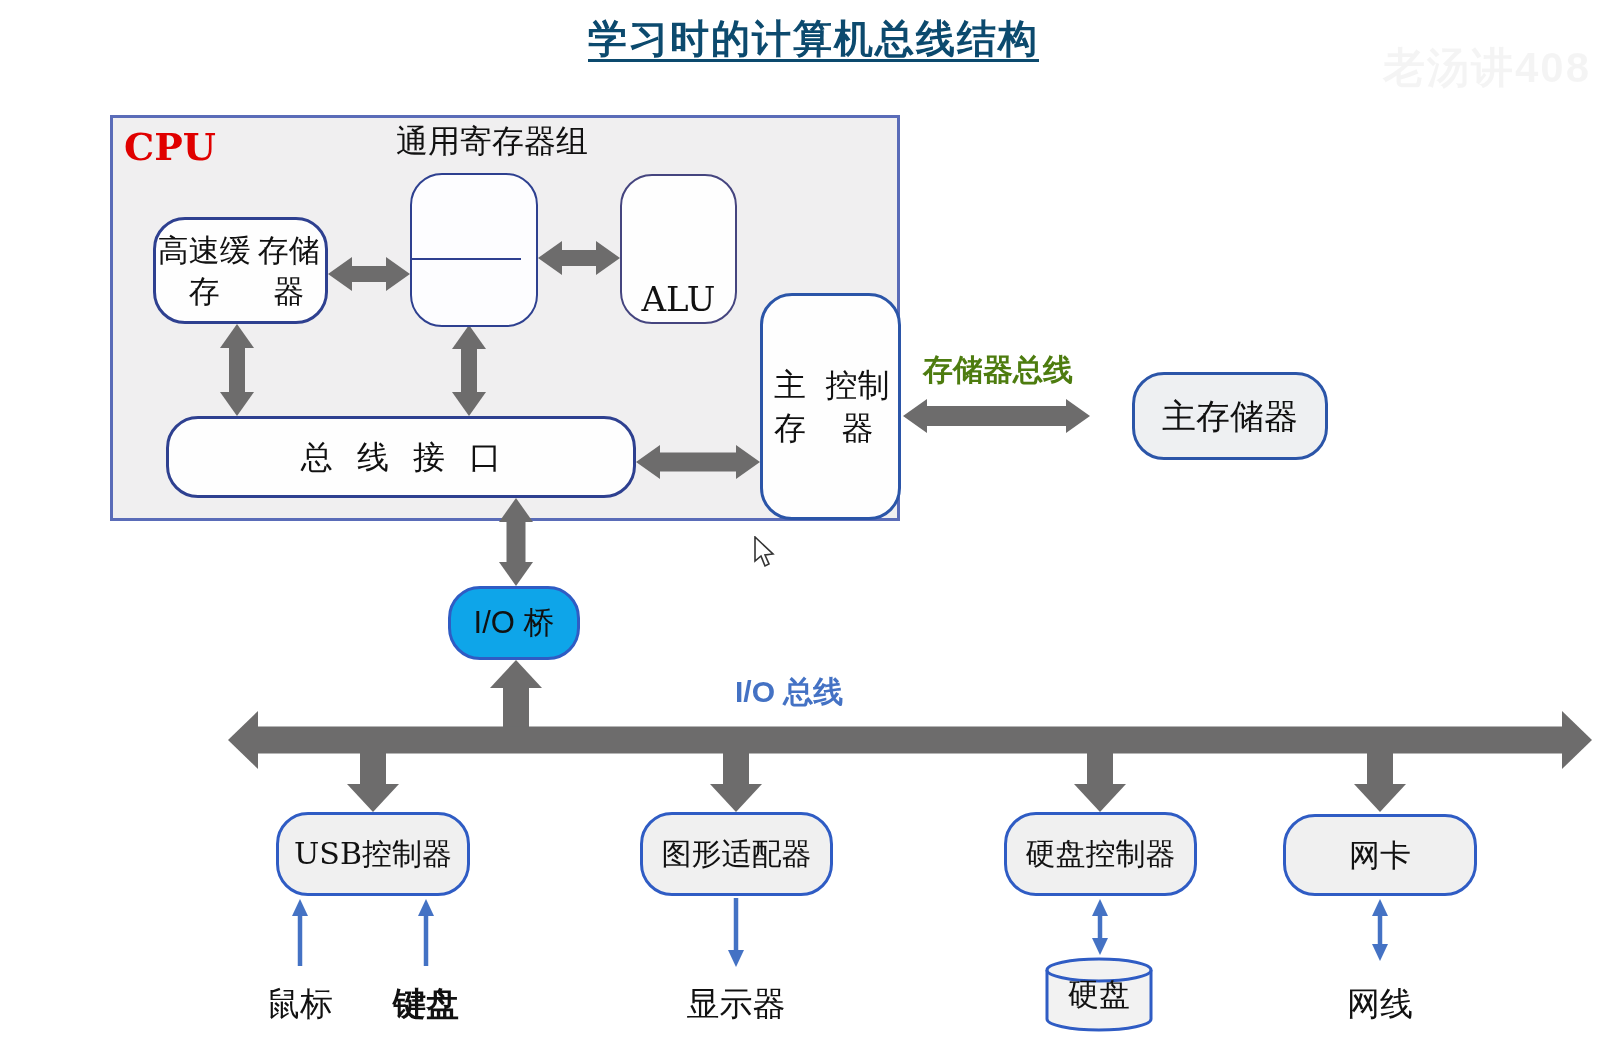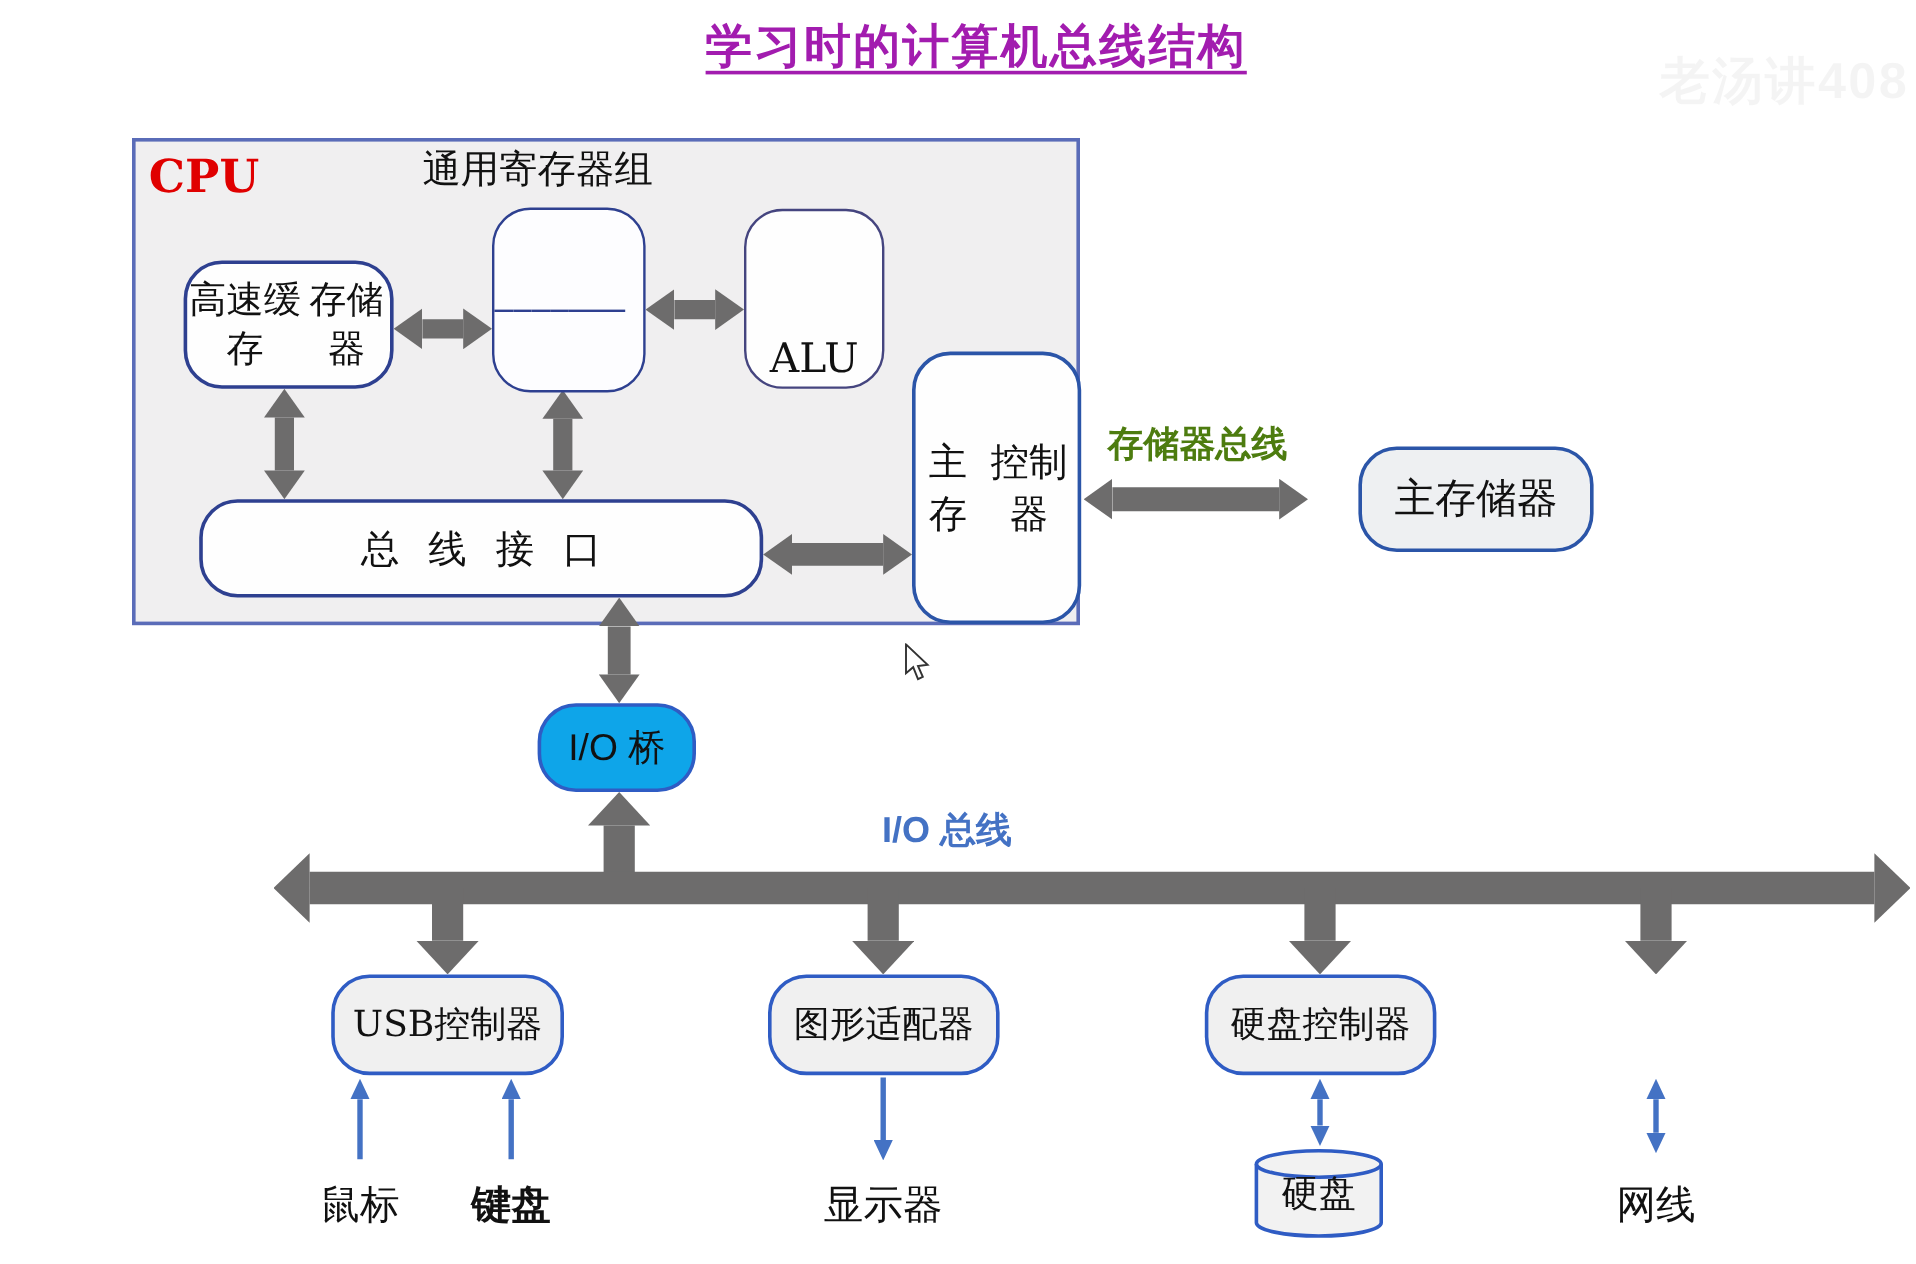--- a/index.html
+++ b/index.html
@@ -4,30 +4,30 @@
 <style>
   html,body{margin:0;padding:0;background:#fff;}
   #canvas{position:relative;width:1597px;height:1053px;background:#fff;overflow:hidden;
           font-family:"DejaVu Serif","Liberation Serif",serif;color:#111;}
   .abs{position:absolute;}
   .box{position:absolute;display:flex;align-items:center;justify-content:center;
        text-align:center;box-sizing:border-box;z-index:2;line-height:1.32;border-radius:32px;}
   .serif{font-family:"DejaVu Serif","Liberation Serif",serif;}
   .sans{font-family:"Liberation Sans","DejaVu Sans",sans-serif;}
   #title{left:0;top:12px;width:1597px;text-align:center;padding-left:30px;box-sizing:border-box;
-         font-size:39px;font-weight:bold;color:#a21caf;z-index:3;
+         font-size:39px;font-weight:bold;color:#0c4a6e;z-index:3;
          font-family:"Liberation Sans","DejaVu Sans",sans-serif;letter-spacing:2px;
          text-decoration:underline;text-decoration-thickness:3px;text-underline-offset:7px;}
   #watermark{right:6px;top:40px;font-size:42px;font-weight:bold;color:rgba(0,0,0,0.045);
              z-index:3;font-family:"Liberation Sans",sans-serif;letter-spacing:2px;}
   
   #cpu-box{left:110px;top:115px;width:790px;height:406px;background:#f0eff0;
            border:3px solid #5a6cb8;box-sizing:border-box;z-index:0;}
   #cpu-label{left:124px;top:124px;font-size:38px;font-weight:bold;color:#e00000;z-index:2;}
-  #regfile-title{left:352px;top:120px;width:240px;text-align:left;font-size:32px;z-index:2;}
+  #regfile-title{left:372px;top:120px;width:240px;text-align:center;font-size:32px;z-index:2;}
   #regfile{left:410px;top:173px;width:128px;height:154px;background:#fdfdff;
            border:2px solid #2e4090;padding:0;}
   .reg-row{width:100%;height:19px;border-bottom:2px solid #2e4090;box-sizing:border-box;}
   .reg-row:last-child{border-bottom:none;height:17px;}
   #cache-box{left:153px;top:217px;width:175px;height:107px;background:#fefefe;
              border:3px solid #2e4090;font-size:31px;}
   #alu-box{left:620px;top:174px;width:117px;height:150px;background:#fefefe;
            border:2px solid #45457f;font-size:34px;align-items:flex-end;}
   #bus-interface-box{left:166px;top:416px;width:470px;height:82px;background:#fefefe;
                      border:3px solid #2e4090;font-size:32px;letter-spacing:7px;text-indent:7px;}
@@ -109,20 +109,23 @@
     <span>控制器</span>
   </div>
   <div id="gfx-box" class="box dev serif">
     <span>图形</span>
     <span>适配器</span>
   </div>
   <div id="dctl-box" class="box dev serif">
     <span>硬盘</span>
     <span>控制器</span>
   </div>
+  <div id="nic-box" class="box dev serif">
+    <span>网卡</span>
+  </div>
 
   <div class="periph serif" style="left:262px;top:982px;width:76px;">鼠标</div>
   <div class="periph serif" style="left:388px;top:982px;width:76px;font-weight:bold;">键盘</div>
   <div class="periph serif" style="left:684px;top:982px;width:104px;">显示器</div>
   <div class="periph serif" style="left:1330px;top:982px;width:100px;">网线</div>
 
   <svg id="cylinder" class="abs" width="110" height="78" viewBox="0 0 110 78">
     <path d="M3,14 L3,63 A52,11 0 0 0 107,63 L107,14" fill="#f2f2f2" stroke="#2f5cc4" stroke-width="3"></path>
     <ellipse cx="55" cy="14" rx="52" ry="11" fill="#f2f2f2" stroke="#2f5cc4" stroke-width="3"></ellipse>
   </svg>

